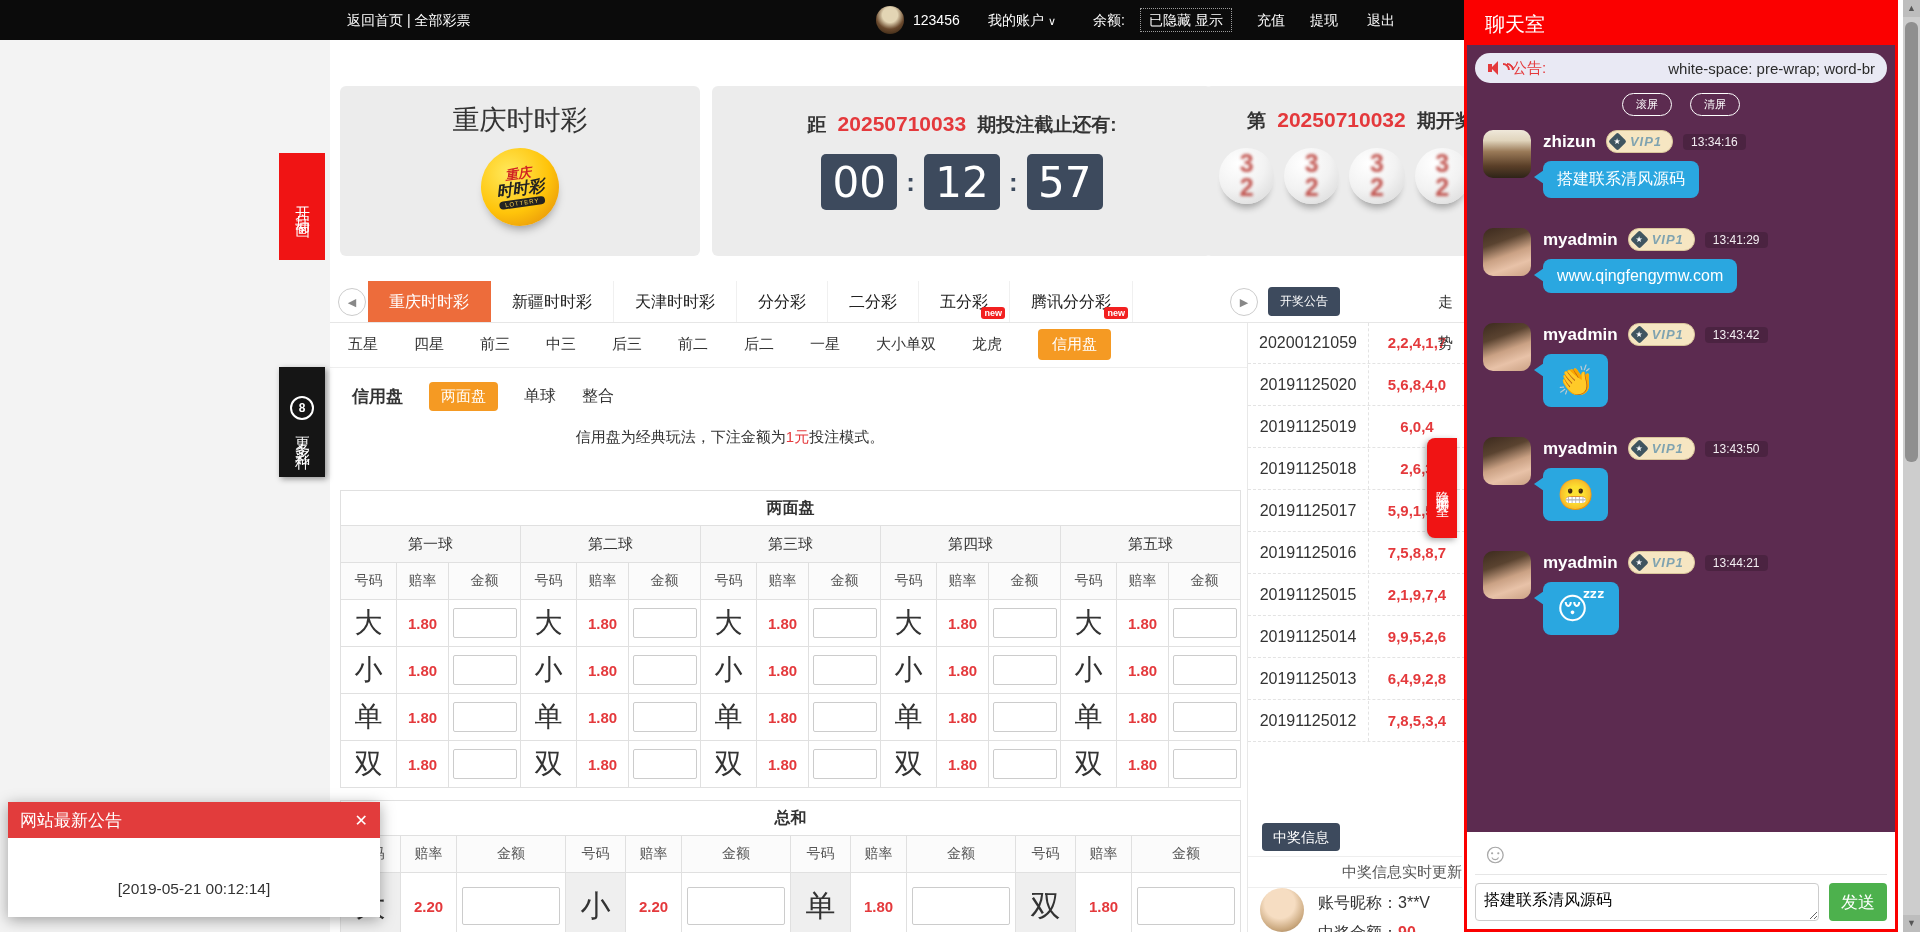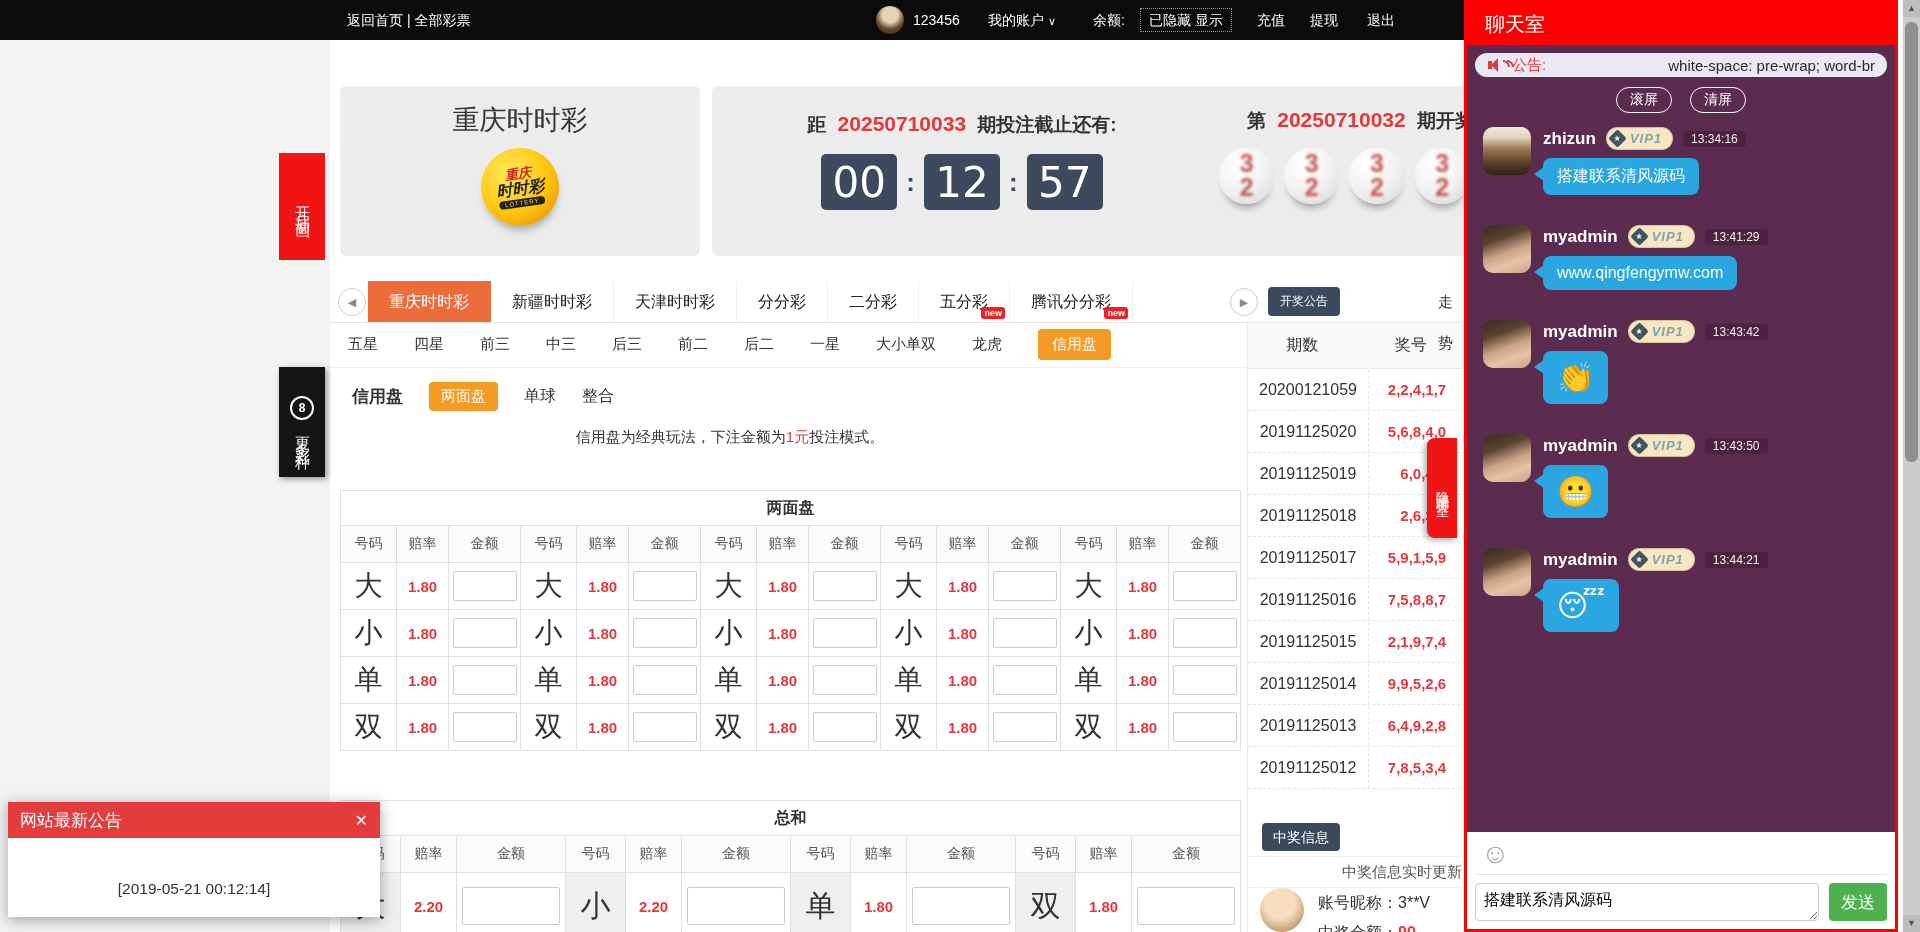--- a/index.html
+++ b/index.html
@@ -119,33 +119,33 @@
   .ball8{width:20px;height:20px;border:2px solid #fff;border-radius:50%;font-size:12px;font-weight:bold;
      line-height:20px;text-align:center;margin-bottom:5px;writing-mode:horizontal-tb!important;letter-spacing:0!important}
   .hide-chat{left:1427px;top:438px;width:30px;height:100px;background:#f01414;border-radius:8px 0 0 8px;
      font-size:13px;z-index:40;box-shadow:-2px 2px 6px rgba(0,0,0,.35)}
   .hide-chat span{letter-spacing:3px}
 
   
   .chat{position:absolute;left:1464px;top:0;width:434px;height:932px;background:#5c2b50;
      border:3px solid #fb0000;box-sizing:border-box;z-index:50;display:flex;flex-direction:column}
   .chat-header{height:42px;background:#fb0000;color:#fff;font-size:20px;line-height:42px;padding-left:18px;flex:none}
-  .chat-announce{margin:8px 8px 0;height:24px;background:#e9e9f4;border-radius:15px;display:flex;
+  .chat-announce{margin:8px 8px 0;height:30px;background:#e9e9f4;border-radius:15px;display:flex;
      align-items:center;padding:0 12px;flex:none;overflow:hidden}
   .spk{position:relative;width:20px;height:16px;flex:none}
   .spk-box{position:absolute;left:1px;top:4px;width:4px;height:8px;background:#e4393c}
   .spk-cone{position:absolute;left:4px;top:1px;width:0;height:0;border:7px solid transparent;
      border-right:7px solid #e4393c;border-left:0}
   .spk-wave{position:absolute;top:3px;width:10px;height:10px;border:2px solid #e4393c;border-radius:50%;
      border-left-color:transparent;border-top-color:transparent;border-bottom-color:transparent;transform:rotate(-45deg)}
   .wv1{left:9px}.wv2{left:13px}
   .ca-label{color:#e4393c;font-size:15px;margin-left:5px;white-space:nowrap}
   .ca-text{margin-left:auto;white-space:nowrap;font-size:15px;color:#2b2b2b;overflow:hidden}
   .chat-btns{display:flex;justify-content:center;gap:18px;margin-top:10px;flex:none}
-  .cbtn{border:1px solid #fff;border-radius:13px;color:#fff;font-size:14px;padding:3px 13px;
+  .cbtn{border:1px solid #fff;border-radius:13px;color:#fff;font-size:11px;padding:3px 13px;
      background:transparent;cursor:pointer}
   .chat-msgs{flex:1;overflow:hidden;padding:14px 16px 0}
   .msg{display:flex;margin-bottom:30px}
   .avatar{width:48px;height:48px;border-radius:10px;flex:none}
   .av-man{background:linear-gradient(180deg,#efe8da 0%,#e0d4bc 22%,#9a7a58 45%,#5a3f28 75%,#2e2318 100%)}
   .av-woman{background:linear-gradient(160deg,#3c2a1e 0%,#5a4330 30%,#caa184 55%,#e8c2a8 75%,#caa184 100%)}
   .m-body{margin-left:12px}
   .m-head{display:flex;align-items:center;gap:10px}
   .m-user{color:#fff;font-size:17px;font-weight:bold}
   .vip{display:inline-flex;align-items:center;background:#f6e6c2;border-radius:11px;height:21px;
@@ -313,20 +313,27 @@
         <col style="width:52px">
         <col style="width:72px">
         <col style="width:56px">
         <col style="width:52px">
         <col style="width:72px">
       </colgroup>
       <tbody>
         <tr class="tt">
           <td colspan="15">两面盘</td>
         </tr>
+        <tr class="tg">
+          <td colspan="3">第一球</td>
+          <td colspan="3">第二球</td>
+          <td colspan="3">第三球</td>
+          <td colspan="3">第四球</td>
+          <td colspan="3">第五球</td>
+        </tr>
         <tr class="tc">
           <td>号码</td>
           <td>赔率</td>
           <td>金额</td>
           <td>号码</td>
           <td>赔率</td>
           <td>金额</td>
           <td>号码</td>
           <td>赔率</td>
           <td>金额</td>
@@ -454,24 +461,20 @@
           <td class="amt"><input style=""></td>
           <td class="num">双</td>
           <td class="odds">1.80</td>
           <td class="amt"><input style=""></td>
         </tr>
       </tbody>
     </table>
   </div>
 
 <aside class="results">
-  <div class="r-head">
-    <span>期数</span>
-    <span>奖号</span>
-  </div>
   <div>
       <div class="r-row">
         <span class="r-issue">20200121059</span>
         <span class="r-nums">2,2,4,1,7</span>
       </div>
       <div class="r-row">
         <span class="r-issue">20191125020</span>
         <span class="r-nums">5,6,8,4,0</span>
       </div>
       <div class="r-row">

